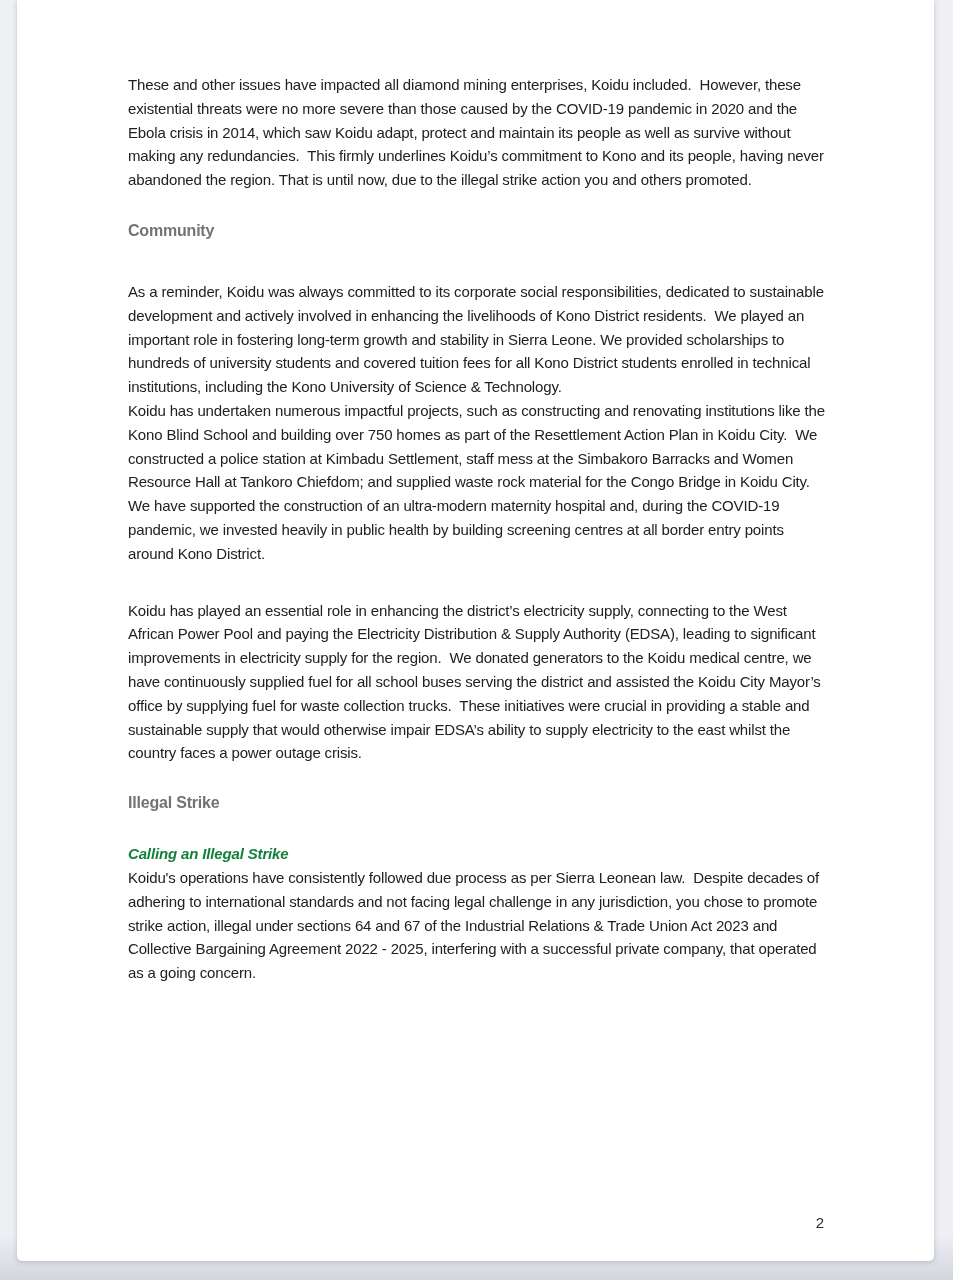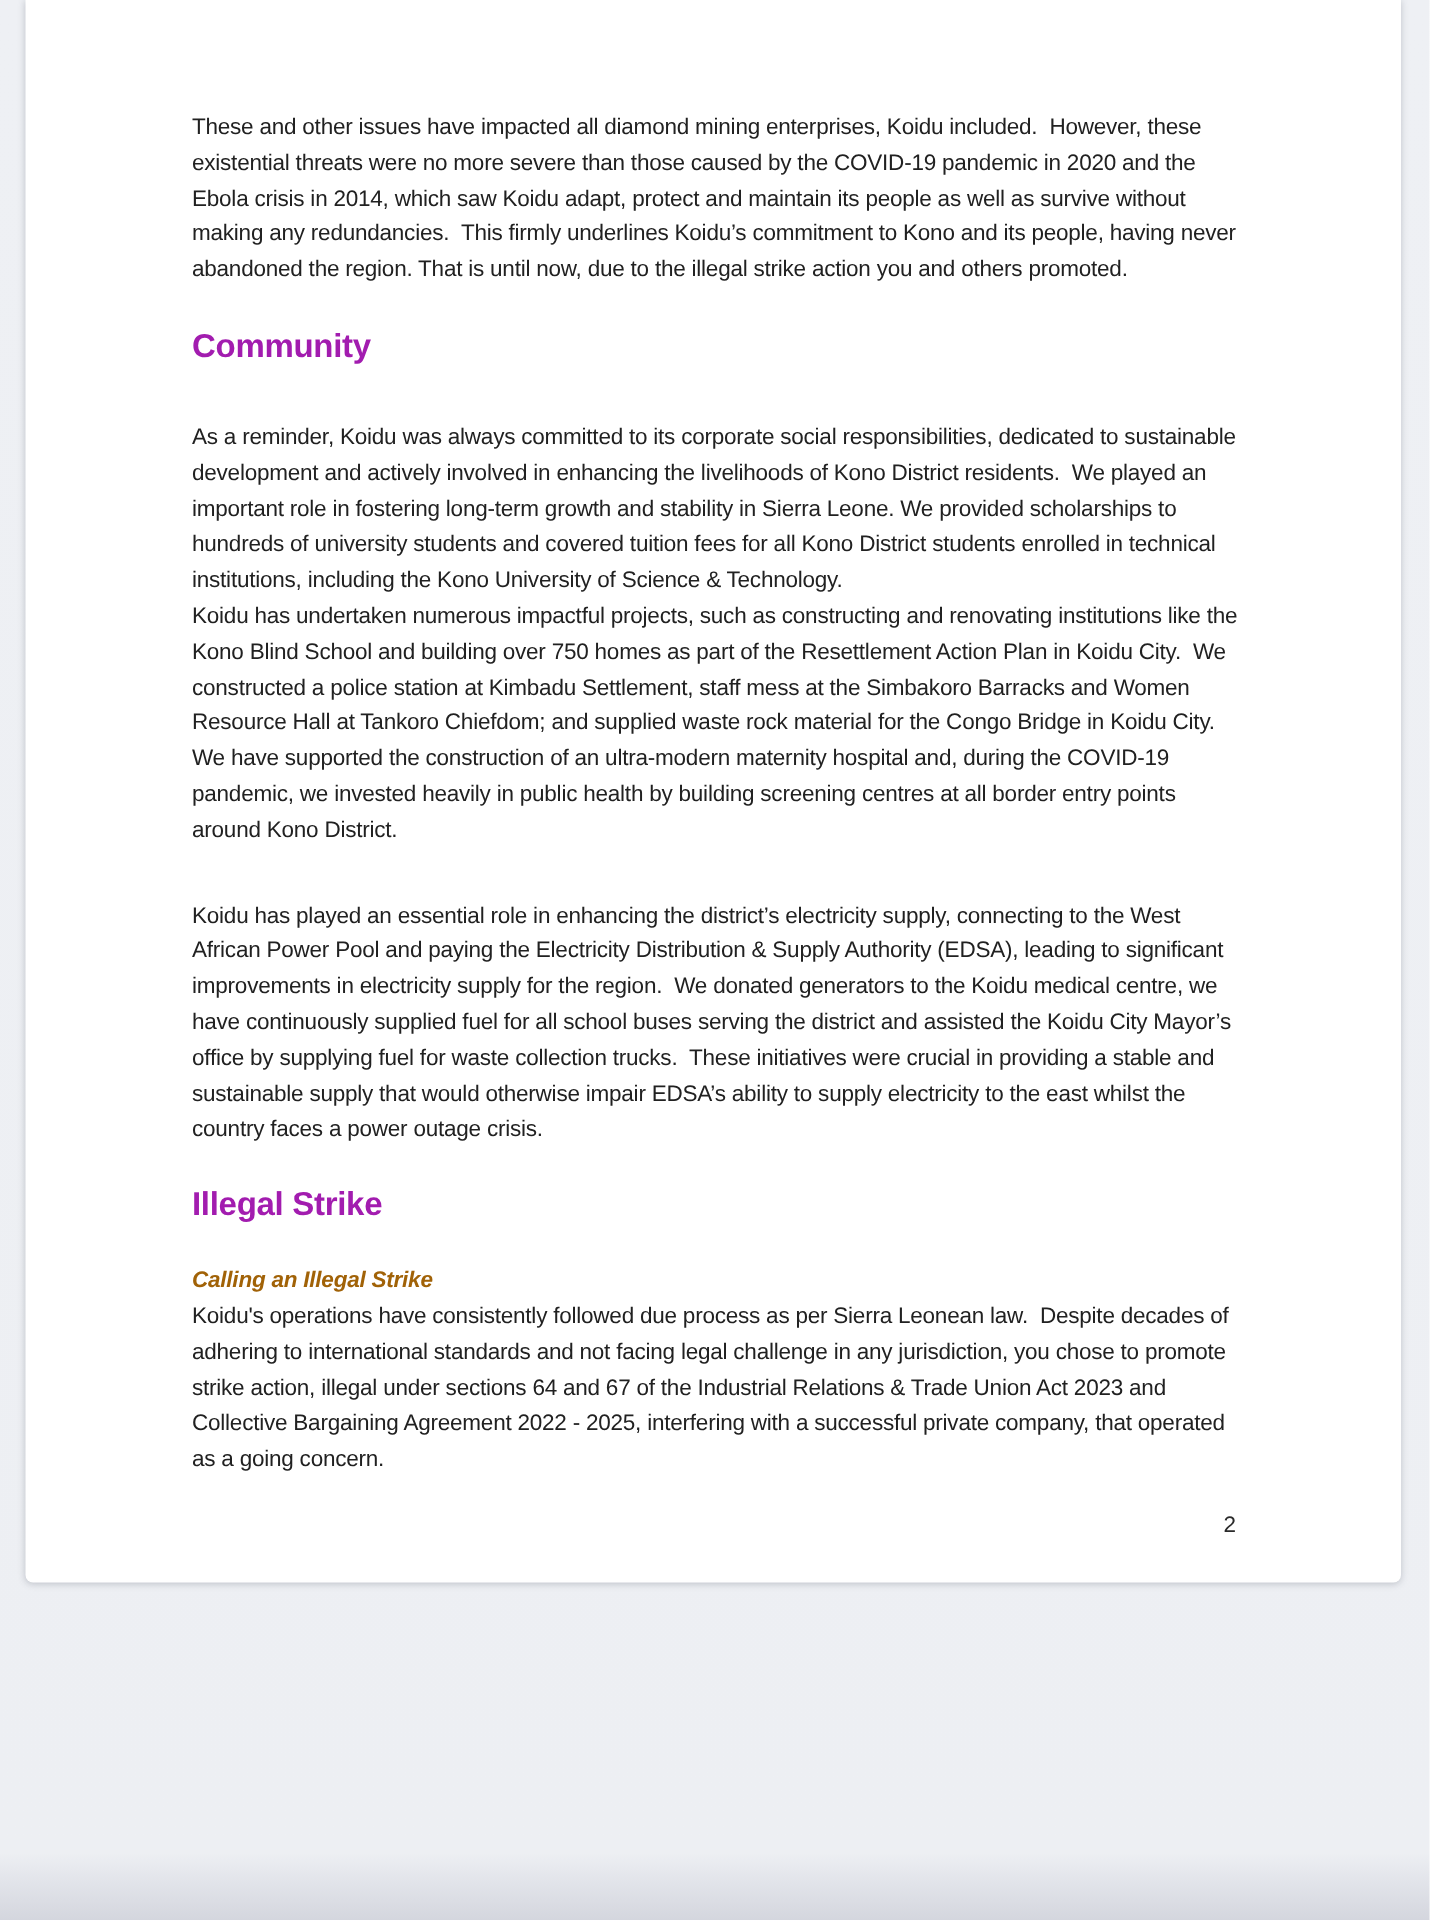--- a/index.html
+++ b/index.html
@@ -11,21 +11,21 @@
     font-family: "Liberation Sans", sans-serif;
     
     background: linear-gradient(180deg, #eef0f4 0%, #edeff3 96.5%, #e2e4ea 98%, #d4d6de 100%);
   }
 
   .page {
     position: absolute;
     left: 17px;
     top: 0;
     width: 917px;
-    height: 1055px;
+    height: 1261px;
     background: #ffffff;
     border-radius: 0 0 5px 5px;
     box-shadow: 0 1px 5px rgba(70, 75, 95, 0.28);
   }
 
   .content {
     position: absolute;
     left: 111px;
     top: 0;
     width: 699px;
@@ -35,33 +35,33 @@
     letter-spacing: -0.15px;
   }
 
   .para {
     margin: 0;
     white-space: pre-wrap;
   }
 
   .heading {
     margin: 0;
-    font-size: 22px;
+    font-size: 16px;
     line-height: 22px;
     font-weight: bold;
-    color: #a21caf;
+    color: #737373;
     letter-spacing: -0.2px;
   }
 
   .subheading {
     margin: 0;
     font-weight: bold;
     font-style: italic;
     line-height: 23.8px;
-    color: #a16207;
+    color: #15803d;
   }
 
   .inline-italic { }
 
   
   .mt-intro   { margin-top: 73px;  }
   .mt-h-comm  { margin-top: 28px;  }
   .mt-p2      { margin-top: 38px;  }
   .mt-p3      {  }
   .mt-p4      { margin-top: 33px;  }

